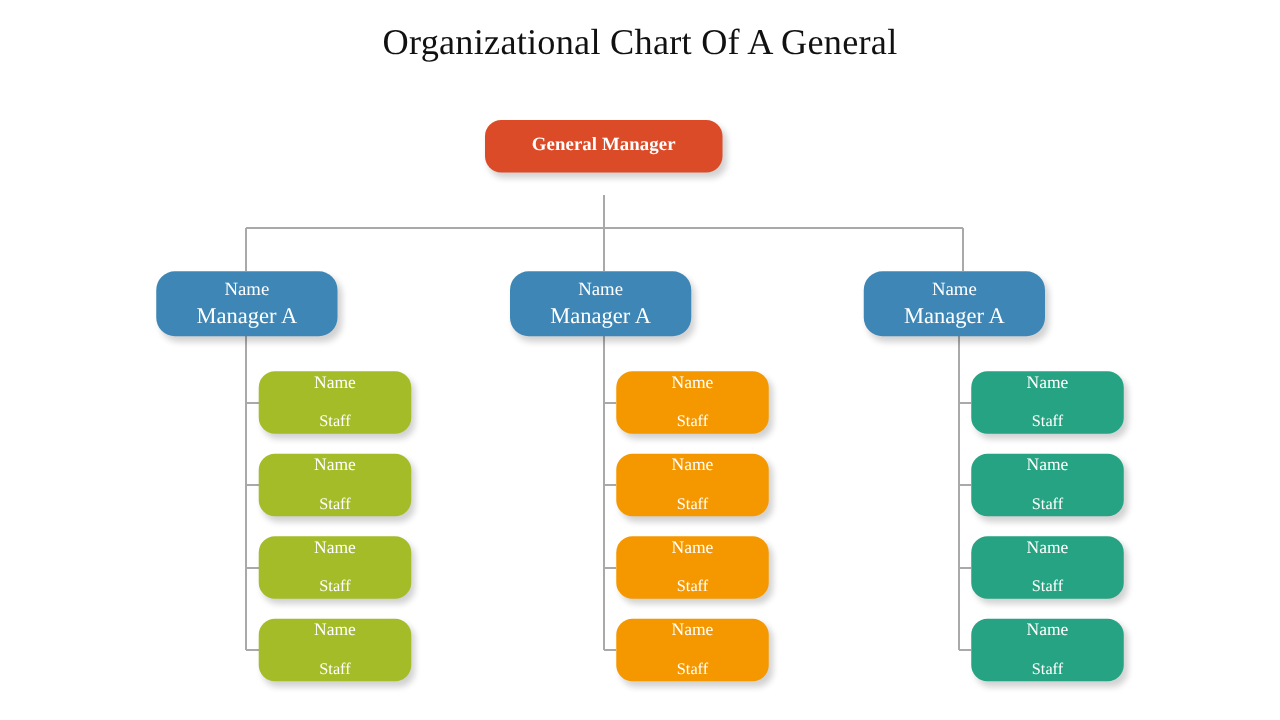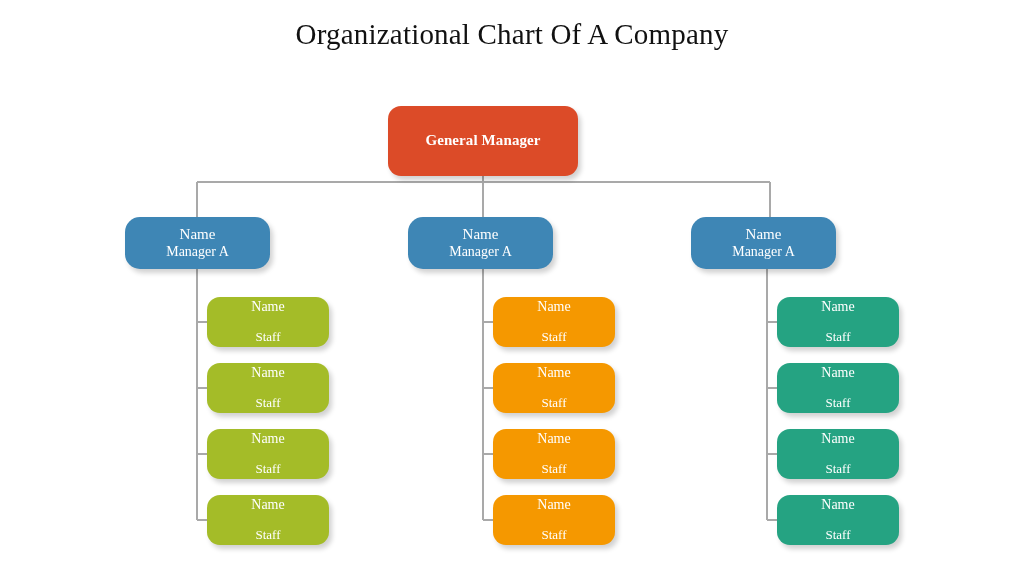--- a/index.html
+++ b/index.html
@@ -68,40 +68,40 @@
     font-family: "Liberation Serif", "DejaVu Serif", serif;
   }
   .node .line-secondary {
     font-weight: 400;
     font-family: "Liberation Serif", "DejaVu Serif", serif;
   }
 
   
   .node-root {
     left: 388px;
-    top: 106px;
+    top: 96px;
     width: 190px;
-    height: 70px;
+    height: 42px;
     border-radius: 13px;
   }
   .node-root .line-primary {
     font-size: 15px;
     font-weight: bold;
     letter-spacing: 0.1px;
   }
 
   
   .node-manager {
     width: 145px;
     height: 52px;
     top: 217px;
     border-radius: 15px;
   }
   .node-manager .line-primary { font-size: 15px; }
-  .node-manager .line-secondary { font-size: 14px; margin-top: 1px; }
+  .node-manager .line-secondary { font-size: 18px; margin-top: 1px; }
 
   .node-manager.col0 { left: 125px; }
   .node-manager.col1 { left: 408px; }
   .node-manager.col2 { left: 691px; }
 
   
   .node-staff {
     width: 122px;
     height: 50px;
     border-radius: 13px;
@@ -116,21 +116,21 @@
   .node-staff.row0 { top: 297px; }
   .node-staff.row1 { top: 363px; }
   .node-staff.row2 { top: 429px; }
   .node-staff.row3 { top: 495px; }
 </style>
 </head>
 <body style="background: rgb(255, 255, 255);">
 
 <div id="chart-root">
 
-  <div id="page-title" style="color: rgb(17, 17, 17);">Organizational Chart Of A Company</div>
+  <div id="page-title" style="color: rgb(17, 17, 17);">Organizational Chart Of A General</div>
 
   <svg id="connectors" viewBox="0 0 1024 576" width="1024" height="576">
 
     <line x1="483" y1="156" x2="483" y2="182" stroke="#A9A9A9"></line>
 
     <line x1="197" y1="182" x2="770" y2="182" stroke="#A9A9A9"></line>
 
     <line x1="197" y1="182" x2="197" y2="217" stroke="#A9A9A9"></line>
     <line x1="483" y1="182" x2="483" y2="217" stroke="#A9A9A9"></line>
     <line x1="770" y1="182" x2="770" y2="217" stroke="#A9A9A9"></line>

